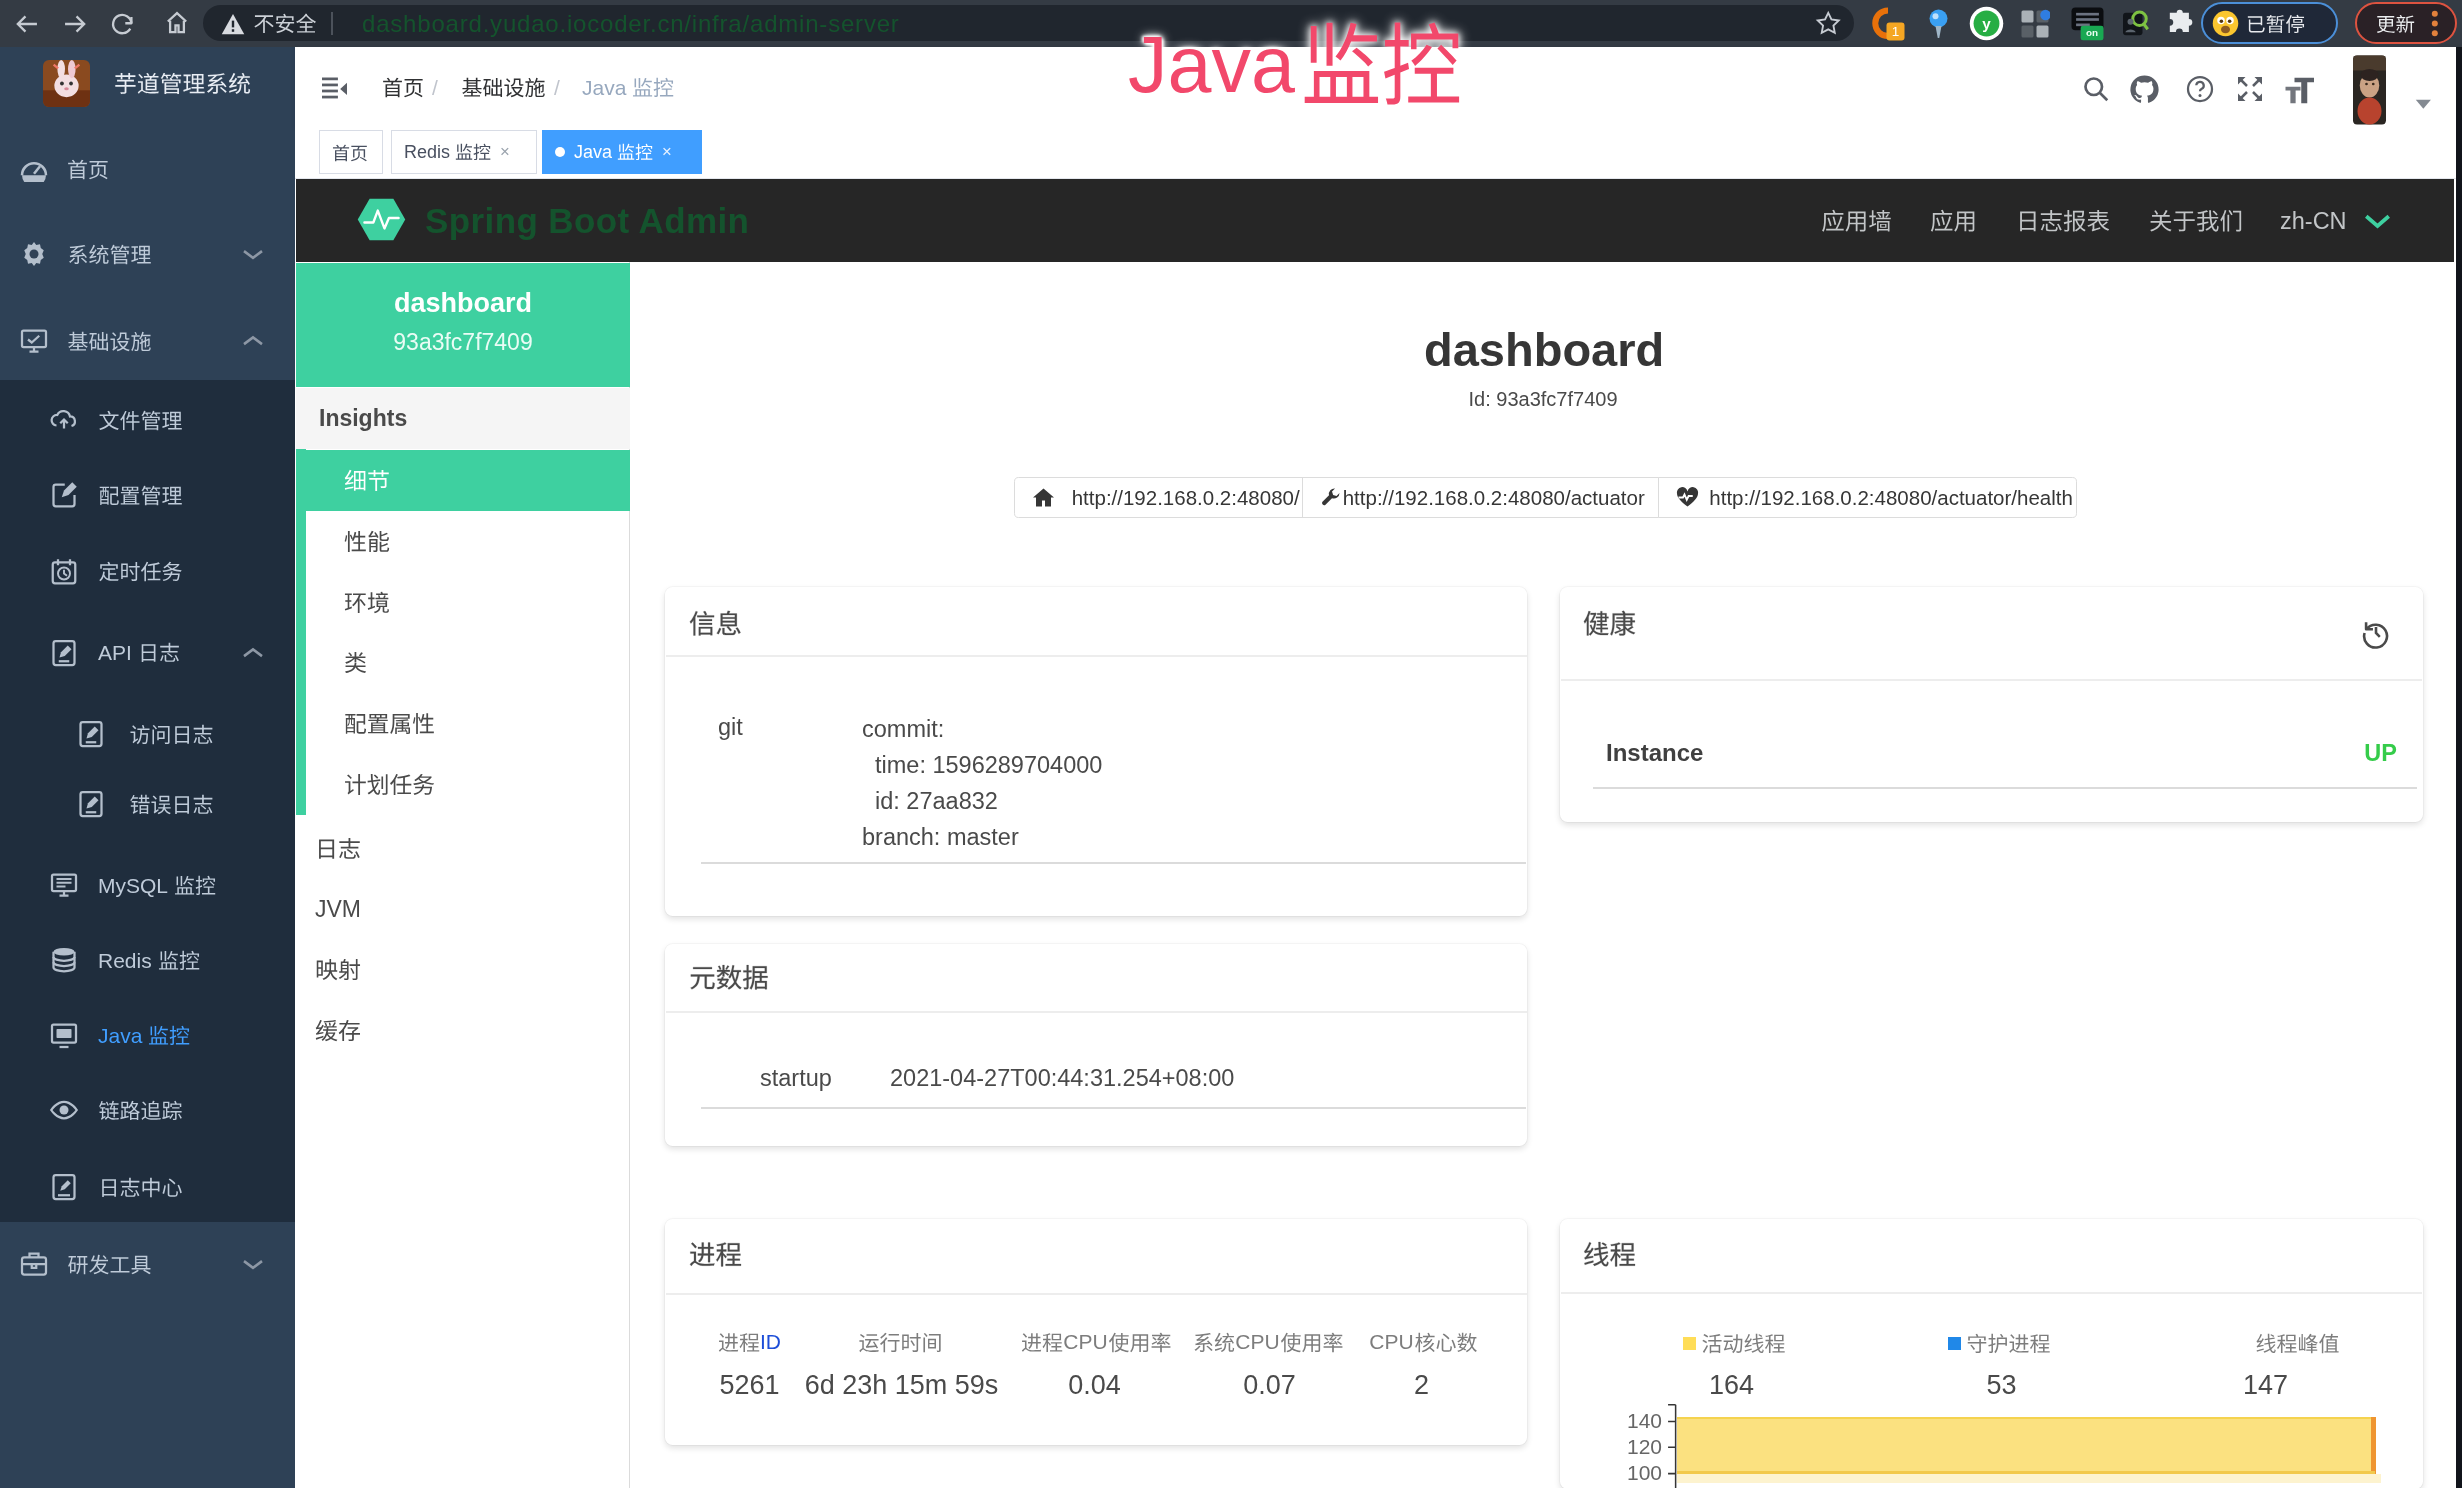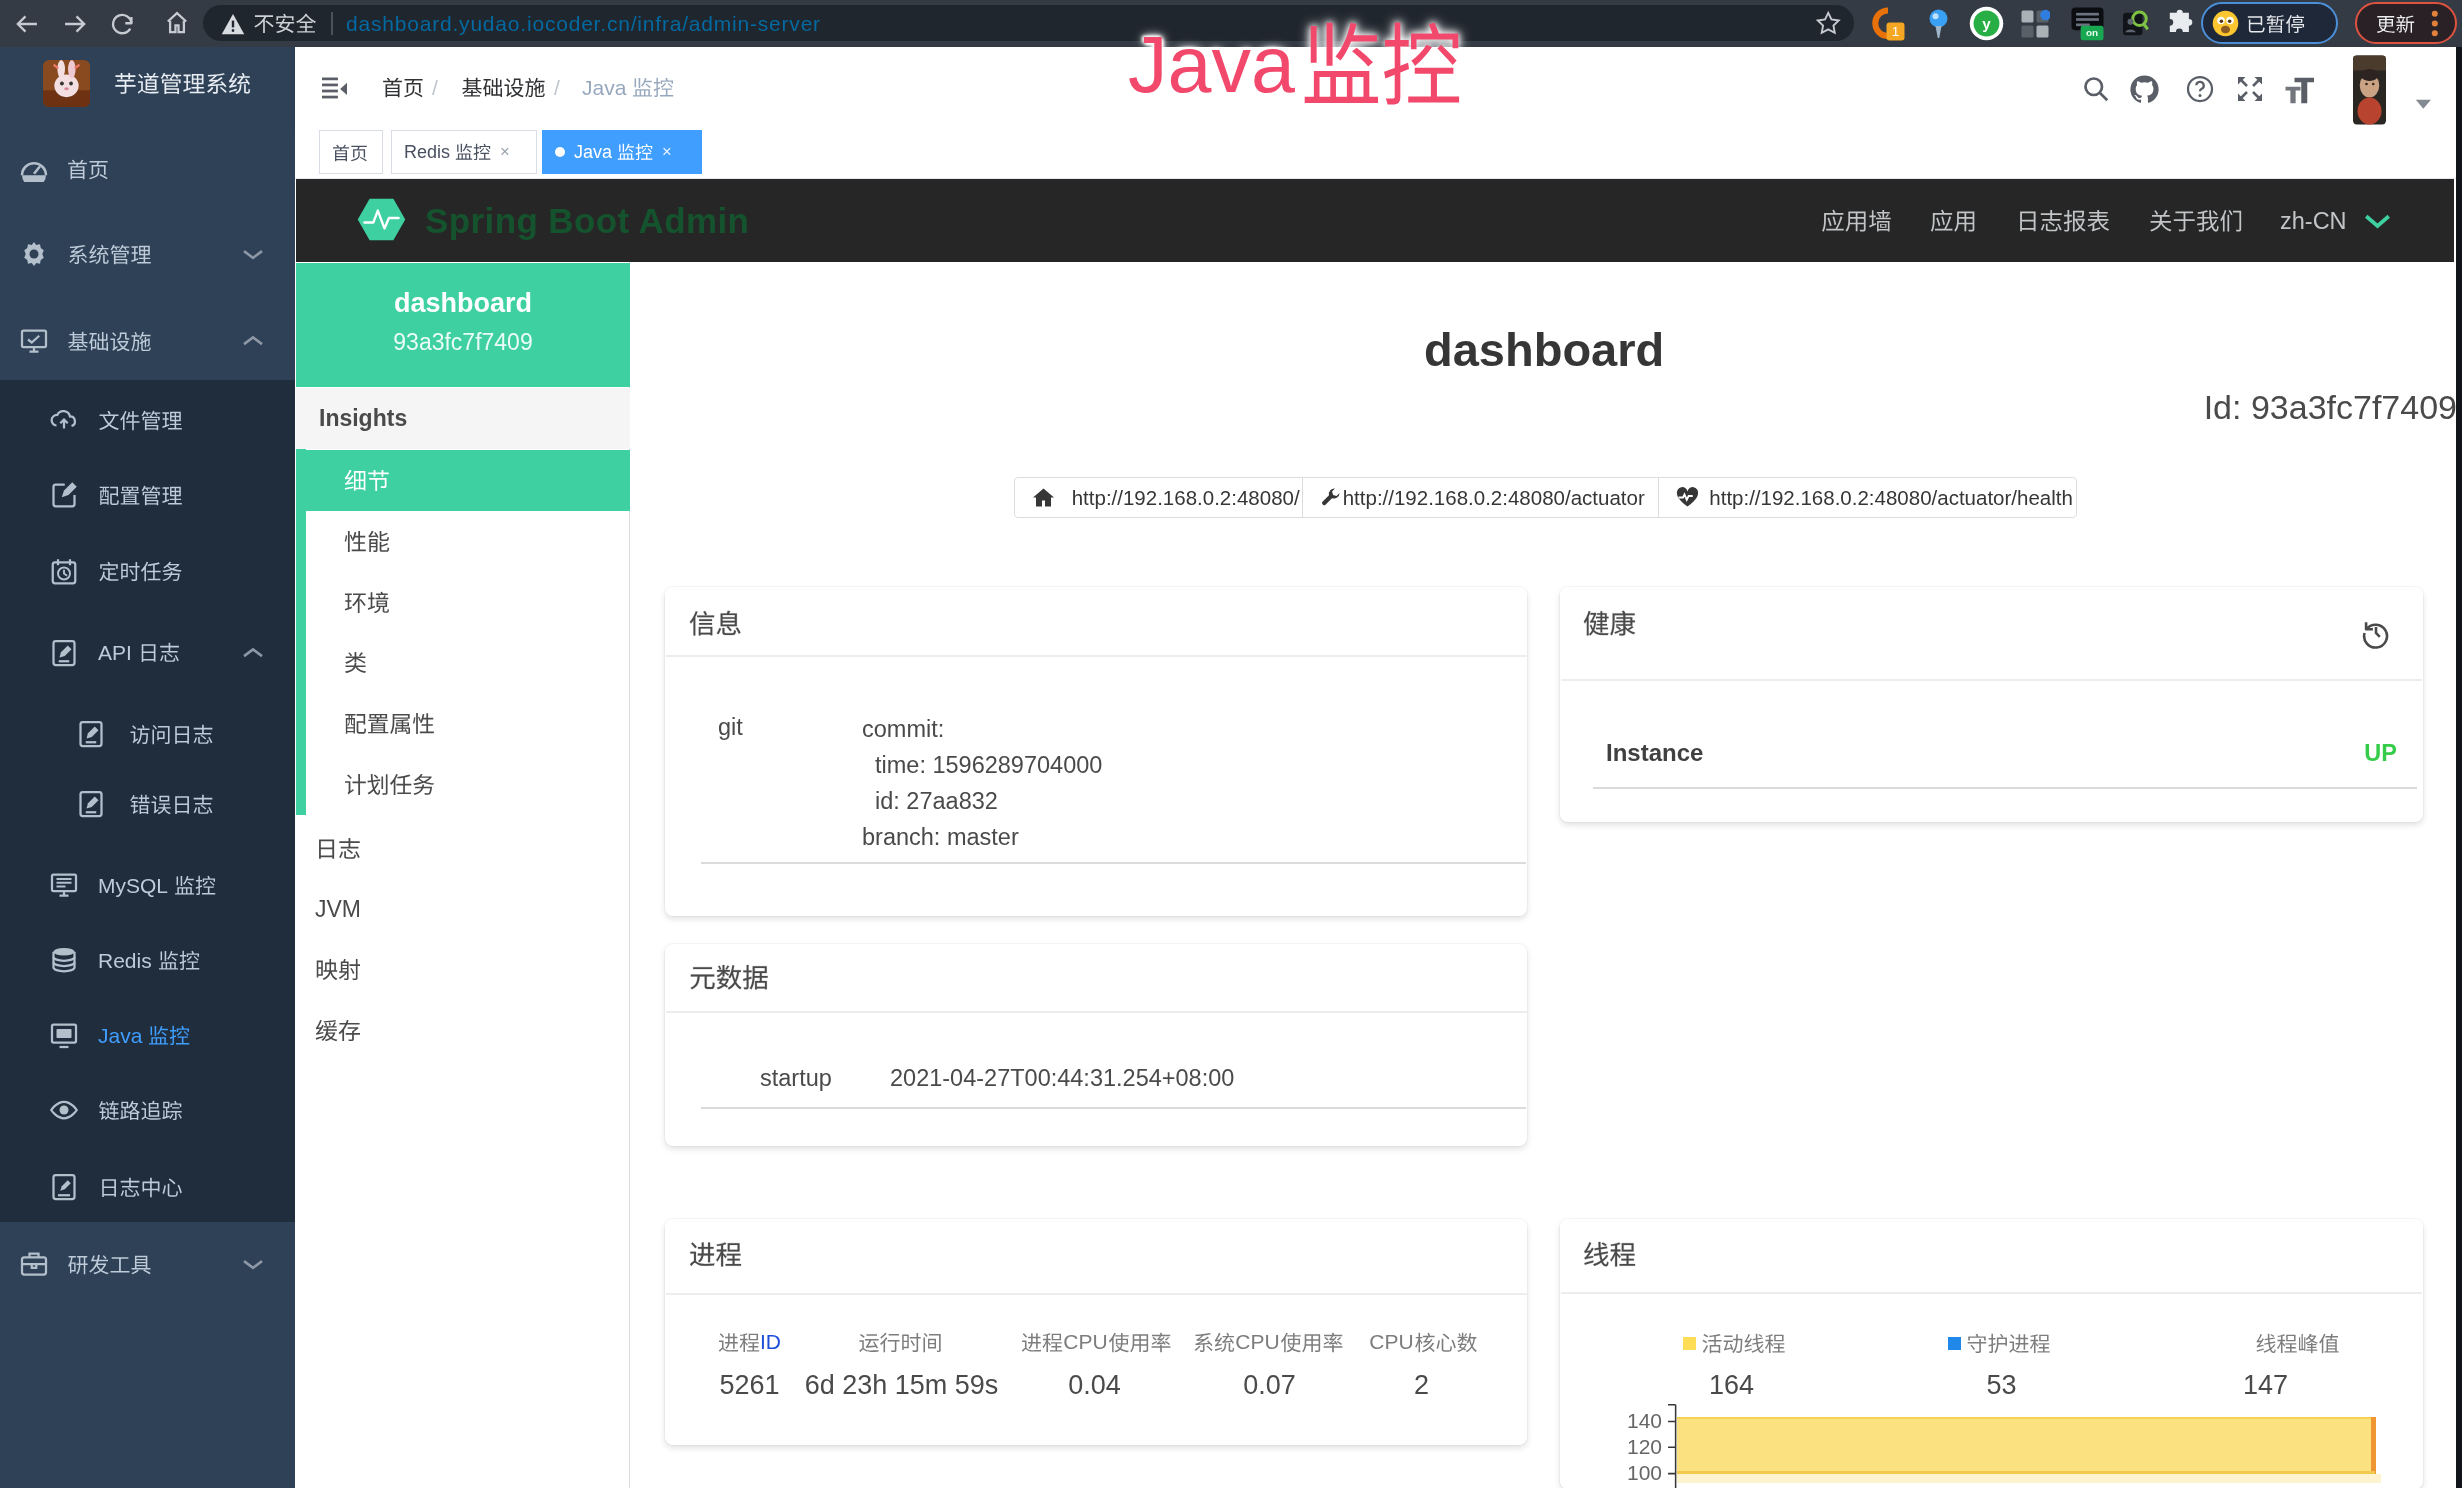--- a/index.html
+++ b/index.html
@@ -31,21 +31,21 @@
     <rect x="14.4" y="21.5" width="3.2" height="3.4" fill="#20262e"></rect>
   </svg>
 <div class="a row" style="left:253px;top:3px;height:41px">
     <svg class="z" style="width:64px;height:21px;vertical-align:middle;" viewBox="0 -880 3000 1000" fill="#ccd1d7">
       <use href="#g0" x="0"></use>
       <use href="#g1" x="1000"></use>
       <use href="#g2" x="2000"></use>
     </svg>
   </div>
 <div class="a" style="left:331px;top:12px;width:1.5px;height:23px;background:#4c525b"></div>
-<div class="a row" style="left:346px;top:3px;height:41px;font-size:21px;color:#0369a1;letter-spacing:0.8px">dashboard.yudao.iocoder.cn/infra/admin-server</div>
+<div class="a row" style="left:362px;top:3px;height:41px;font-size:24px;color:#14532d;letter-spacing:0.8px">dashboard.yudao.iocoder.cn/infra/admin-server</div>
 <svg class="a" style="left:1815px;top:10px" width="26.5" height="26.5" viewBox="0 0 24 24" fill="none" stroke="#c6cbd2" stroke-width="1.7">
     <path d="m12 2.6 2.9 6 6.6.9-4.8 4.6 1.2 6.5L12 17.5l-5.9 3.1 1.2-6.5L2.5 9.5l6.6-.9z"></path>
   </svg>
 <svg class="a" style="left:1870px;top:6px" width="36" height="36" viewBox="0 0 48 48">
     <path d="M24 6a17 17 0 1 0 17 17" fill="none" stroke="#e8710a" stroke-width="8"></path>
     <rect x="22" y="22" width="24" height="24" rx="4" fill="#f5a623"></rect>
     <text x="34" y="40" font-size="18" fill="#fff" text-anchor="middle" font-family="Liberation Sans">1</text>
   </svg>
 <svg class="a" style="left:1925px;top:7.6px" width="27" height="33" viewBox="0 0 36 44">
     <circle cx="18" cy="14" r="12" fill="#3aa0f3"></circle>
@@ -515,21 +515,21 @@
       <use href="#g66" x="1000"></use>
     </svg>
   </div>
 <div class="a row" style="left:315px;top:1000px;height:61px">
     <svg class="z" style="width:46px;height:23px;vertical-align:middle;" viewBox="0 -880 2000 1000" fill="#4a4a4a">
       <use href="#g67" x="0"></use>
       <use href="#g68" x="1000"></use>
     </svg>
   </div>
 <div class="a" style="left:1424px;top:322px;width:243px;height:58px;font-size:47px;font-weight:600;color:#363636">dashboard</div>
-<div class="a" style="left:629px;top:388px;width:1828px;height:38px;text-align:right;font-size:34px;color:#4a4a4a">Id: 93a3fc7f7409</div>
+<div class="a" style="left:629px;top:388px;width:1828px;height:38px;text-align:center;font-size:20px;color:#4a4a4a">Id: 93a3fc7f7409</div>
 <div class="a row" style="left:1014px;top:477px;width:291px;height:41px;background:#fff;border:1.5px solid #dcdcdc;border-radius:4.6px 0 0 4.6px;padding-left:16.7px">
     <svg width="23" height="21" viewBox="0 0 30 28" fill="#363636">
       <path d="M15 2 1 14h4v12h8v-8h4v8h8V14h4z"></path>
     </svg>
     <span style="font-size:20.5px;color:#363636;margin-left:17px">http://192.168.0.2:48080/</span>
   </div>
 <div class="a row" style="left:1302px;top:477px;width:357px;height:41px;background:#fff;border:1.5px solid #dcdcdc;padding-left:16.7px">
     <svg width="21" height="21" viewBox="0 0 28 28" fill="#363636">
       <path d="M26 8a7.5 7.5 0 0 1-10 7L7 24a3 3 0 0 1-4-4l9-9A7.5 7.5 0 0 1 20 2l-4 4 1.5 4.5L22 12l4-4z"></path>
     </svg>

